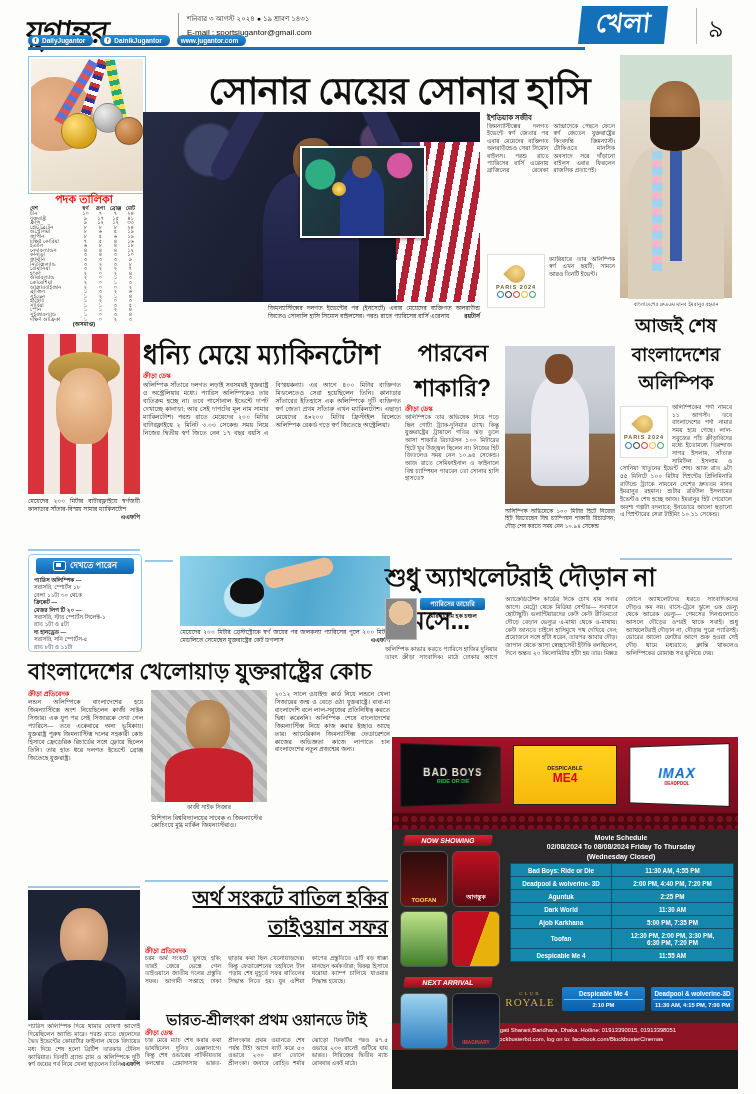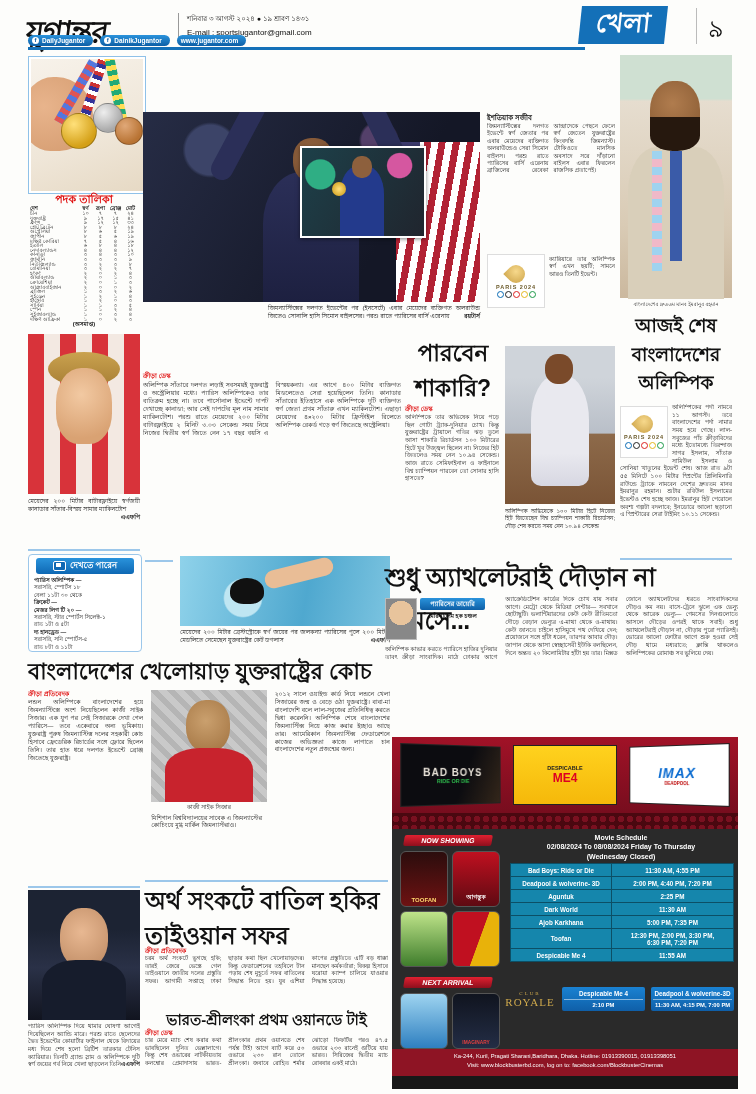--- a/index.html
+++ b/index.html
@@ -148,21 +148,21 @@
   .cohead{left:28px;top:654px;width:362px;text-align:left;font-size:22px;font-weight:bold;}
   .cocols{left:28px;top:690px;width:362px;height:194px;display:flex;gap:8px;}
   .cocol{flex:1;font-size:6.1px;line-height:1.3;overflow:hidden;}
   .cophoto{width:100%;height:112px;position:relative;
     background:repeating-linear-gradient(45deg,#c9c9c9 0 6px,#b5b5b5 6px 12px);}
   .coface{position:absolute;left:30%;top:10px;width:44px;height:52px;border-radius:45%;
     background:radial-gradient(circle at 45% 40%,#caa06e,#a87a48 80%);}
   .coshirt{position:absolute;left:12%;top:58px;width:76%;height:54px;border-radius:40% 40% 0 0;background:#c8232d;}
   .cocap{font-size:5.8px;text-align:center;margin:2px 0;}
   
-  .hohead{left:145px;top:884px;width:243px;text-align:left;font-size:24px;font-weight:bold;line-height:1.45;}
+  .hohead{left:145px;top:884px;width:243px;text-align:right;font-size:20px;font-weight:bold;line-height:1.45;text-decoration:underline;}
   .hoby{left:145px;top:946px;}
   .hobody{left:145px;top:955px;width:243px;height:48px;column-count:3;column-gap:7px;font-size:5.8px;line-height:1.3;overflow:hidden;}
   .crhead{left:145px;top:1008px;width:243px;text-align:center;font-size:15px;font-weight:bold;}
   .crby{left:145px;top:1028px;}
   .crbody{left:145px;top:1037px;width:243px;height:54px;column-count:3;column-gap:7px;font-size:5.8px;line-height:1.3;overflow:hidden;}
   
   .ad{left:392px;top:737px;width:346px;height:352px;background:#181818;overflow:hidden;}
   .adbrand{height:24px;display:flex;align-items:baseline;justify-content:center;gap:4px;padding-top:3px;}
   .adbrand .b1{color:#fff;font-size:15px;font-weight:bold;letter-spacing:3px;font-family:"Liberation Serif","DejaVu Serif",serif;}
   .adbrand .b2{color:#d02; font-size:5.5px;letter-spacing:2px;}
@@ -175,21 +175,21 @@
   .pbad .t1{color:#e8e2d8;font-size:10px;font-weight:bold;letter-spacing:1px;}
   .pbad .t2{color:#2fbf4f;font-size:5.5px;font-weight:bold;}
   .pdm4{background:linear-gradient(#ffd21e,#f5b80a);justify-content:center;}
   .pdm4 .t1{color:#222;font-size:5.5px;font-weight:bold;}
   .pdm4 .t2{color:#d02;font-size:12px;font-weight:bold;}
   .pimax{background:#fff;}
   .pimax .t1{color:#0a6bd0;font-size:14px;font-weight:bold;font-style:italic;letter-spacing:1px;}
   .pimax .t2{color:#b00;font-size:4.5px;font-weight:bold;}
   .seats{position:absolute;left:0;right:0;bottom:0;height:16px;background:#4a0810;
     background-image:radial-gradient(circle at 4px 6px,#7a1020 3px,transparent 3.5px);background-size:9px 9px;}
-  .adbody{position:relative;height:220px;background:#2a2a2a;}
+  .adbody{position:relative;height:194px;background:#2a2a2a;}
   .badge-red{background:linear-gradient(#e02030,#8d0f1d);color:#fff;font-size:7px;font-weight:bold;
     text-align:center;padding:2px 0;transform:skewX(-10deg);border-radius:2px;}
   .nsbadge{position:absolute;left:12px;top:6px;width:88px;}
   .pgrid{position:absolute;left:8px;top:22px;width:104px;display:flex;flex-wrap:wrap;gap:4px;}
   .mini{width:48px;height:56px;border-radius:6px;border:1px solid #555;display:flex;align-items:flex-end;justify-content:center;
         font-size:6px;font-weight:bold;color:#ffd76e;padding-bottom:3px;box-sizing:border-box;}
   .m-toofan{background:linear-gradient(#2b0d0d,#6e1212);}
   .m-aguntuk{background:linear-gradient(#c01020,#5e0a12);color:#fff;}
   .m-green{background:linear-gradient(#bfe48a,#3f7d2c);}
   .m-dead{background:linear-gradient(110deg,#c01020 55%,#e8b20a 56%);}
@@ -452,20 +452,21 @@
           <span class="c0">দক্ষিণ আফ্রিকা</span>
           <span class="cn">১</span>
           <span class="cn">০</span>
           <span class="cn">২</span>
           <span class="cn">৩</span>
         </div>
       </div>
   </div>
   <div class="abs mfoot">(অসমাপ্ত)</div>
 
+  <div class="abs mainhead">সোনার মেয়ের সোনার হাসি</div>
   <div class="abs bilesphoto">
     <span class="flag"></span>
     <span class="flagstar"></span>
     <span class="bilesarm armL"></span>
     <span class="bilesarm armR"></span>
     <span class="bilesbody"></span>
     <span class="bileshead"></span>
   </div>
   <div class="abs inset">
     <span class="insetfig"></span>
@@ -492,20 +493,21 @@
   <div class="abs leadtext2 jtext">ক্যারিয়ারে তার অলিম্পিক স্বর্ণ এখন ছয়টি; সামনে আরও তিনটি ইভেন্ট।</div>
 
   <div class="abs mcphoto">
     <span class="mchair"></span>
     <span class="mcface"></span>
   </div>
   <div class="abs mccaption jtext">
     <span>মেয়েদের ২০০ মিটার বাটারফ্লাইয়ে স্বর্ণজয়ী কানাডার সাঁতার-বিস্ময় সামার ম্যাকিনটোশ</span>
     <span class="credit">এএফপি</span>
   </div>
+  <div class="abs mchead">ধন্যি মেয়ে ম্যাকিনটোশ</div>
   <div class="abs byline mcby">ক্রীড়া ডেস্ক</div>
   <div class="abs mcbody jtext">অলিম্পিক সাঁতারে দলগত লড়াই সবসময়ই যুক্তরাষ্ট্র ও অস্ট্রেলিয়ার মধ্যে। প্যারিস অলিম্পিকেও তার ব্যতিক্রম হচ্ছে না। তবে পার্সোনাল ইভেন্টে দাপট দেখাচ্ছে কানাডা; আর সেই দাপটের মূল নাম সামার ম্যাকিনটোশ। পরশু রাতে মেয়েদের ২০০ মিটার বাটারফ্লাইয়ে ২ মিনিট ৩.০৩ সেকেন্ড সময় নিয়ে নিজের দ্বিতীয় স্বর্ণ জিতে নেন ১৭ বছর বয়সি এ বিস্ময়কন্যা। এর আগে ৪০০ মিটার ব্যক্তিগত মিডলেতেও সেরা হয়েছিলেন তিনি। কানাডার সাঁতারের ইতিহাসে এক অলিম্পিকে দুটি ব্যক্তিগত স্বর্ণ জেতা প্রথম সাঁতারু এখন ম্যাকিনটোশ। এছাড়া মেয়েদের ৪×২০০ মিটার ফ্রিস্টাইল রিলেতে অলিম্পিক রেকর্ড গড়ে স্বর্ণ জিতেছে অস্ট্রেলিয়া।</div>
 
   <div class="abs skhead">
     <div>পারবেন</div>
     <div>শাকারি?</div>
   </div>
   <div class="abs byline skby">ক্রীড়া ডেস্ক</div>
   <div class="abs skbody jtext">অলিম্পিকে তার অভিষেক নিয়ে পড়ে ছিল গোটা ট্র্যাক-দুনিয়ার চোখ। কিন্তু যুক্তরাষ্ট্রের ট্রায়ালে গতির ঝড় তুলে আসা শাকারি রিচার্ডসন ১০০ মিটারের হিটে খুব উজ্জ্বল ছিলেন না। নিজের হিট জিতলেও সময় নেন ১০.৯৪ সেকেন্ড। আজ রাতে সেমিফাইনাল ও ফাইনালে বিশ্ব চ্যাম্পিয়ন পারবেন তো সোনার হাসি হাসতে?</div>
   <div class="abs skphoto">

